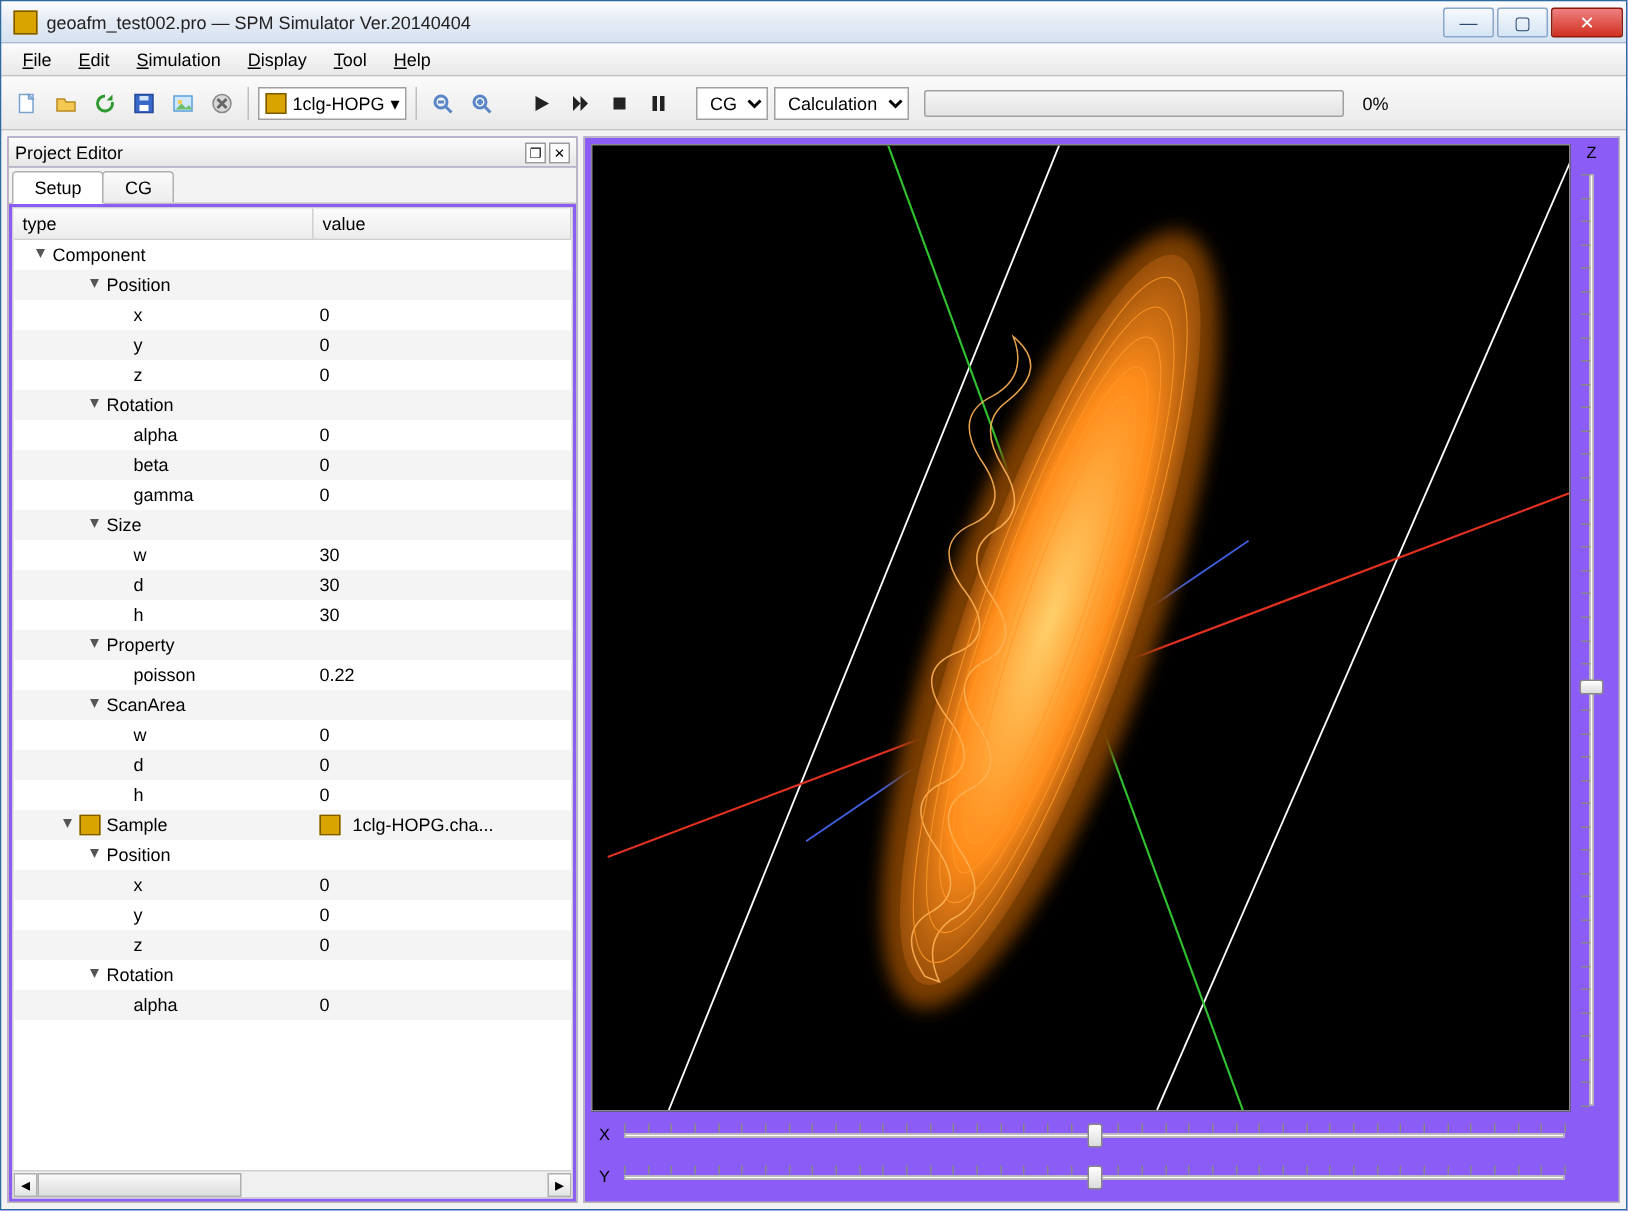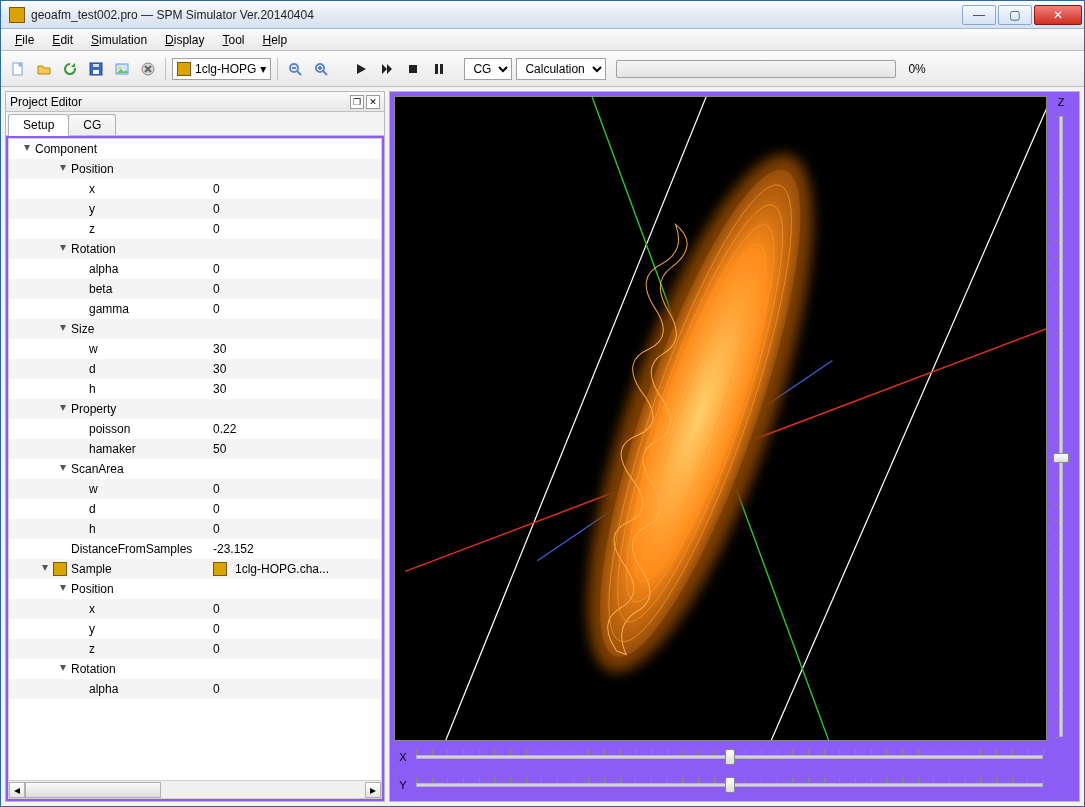--- a/index.html
+++ b/index.html
@@ -196,20 +196,24 @@
         <span>Project Editor</span>
         <span class="spacer"></span>
         <div class="pbtn">❐</div>
         <div class="pbtn">✕</div>
       </div>
       <div class="tabs">
         <div class="tab active"><span>Setup</span></div>
         <div class="tab"><span>CG</span></div>
       </div>
       <div class="tree-wrap">
+        <div class="tree-head">
+          <div class="c1">type</div>
+          <div class="c2">value</div>
+        </div>
         <div class="tree-body" id="tree-body">
             <div class="tree-row">
               <div class="c1">
                 <span class="indent" style="width: 12px;"></span>
                 <span class="tw">
                   <svg viewBox="0 0 8 8">
                     <path d="M1 1 L7 1 L4 7 Z" fill="#555"></path>
                   </svg>
                 </span>
                 <span>Component</span>
@@ -369,30 +373,20 @@
                 <span class="indent" style="width: 66px;"></span>
                 <span class="tw"></span>
                 <span>poisson</span>
               </div>
               <div class="c2">
                 <span>0.22</span>
               </div>
             </div>
             <div class="tree-row">
               <div class="c1">
-                <span class="indent" style="width: 66px;"></span>
-                <span class="tw"></span>
-                <span>hamaker</span>
-              </div>
-              <div class="c2">
-                <span>50</span>
-              </div>
-            </div>
-            <div class="tree-row">
-              <div class="c1">
                 <span class="indent" style="width: 48px;"></span>
                 <span class="tw">
                   <svg viewBox="0 0 8 8">
                     <path d="M1 1 L7 1 L4 7 Z" fill="#555"></path>
                   </svg>
                 </span>
                 <span>ScanArea</span>
               </div>
               <div class="c2">
                 <span></span>
@@ -419,30 +413,20 @@
               </div>
             </div>
             <div class="tree-row">
               <div class="c1">
                 <span class="indent" style="width: 66px;"></span>
                 <span class="tw"></span>
                 <span>h</span>
               </div>
               <div class="c2">
                 <span>0</span>
-              </div>
-            </div>
-            <div class="tree-row">
-              <div class="c1">
-                <span class="indent" style="width: 48px;"></span>
-                <span class="tw"></span>
-                <span>DistanceFromSamples</span>
-              </div>
-              <div class="c2">
-                <span>-23.152</span>
               </div>
             </div>
             <div class="tree-row">
               <div class="c1">
                 <span class="indent" style="width: 30px;"></span>
                 <span class="tw">
                   <svg viewBox="0 0 8 8">
                     <path d="M1 1 L7 1 L4 7 Z" fill="#555"></path>
                   </svg>
                 </span>

